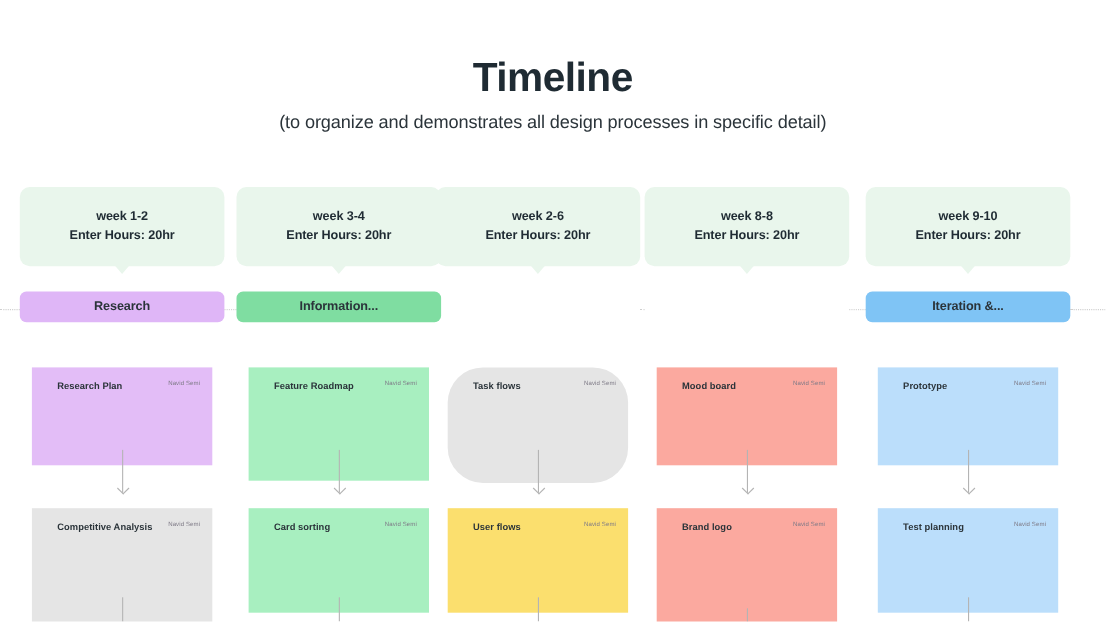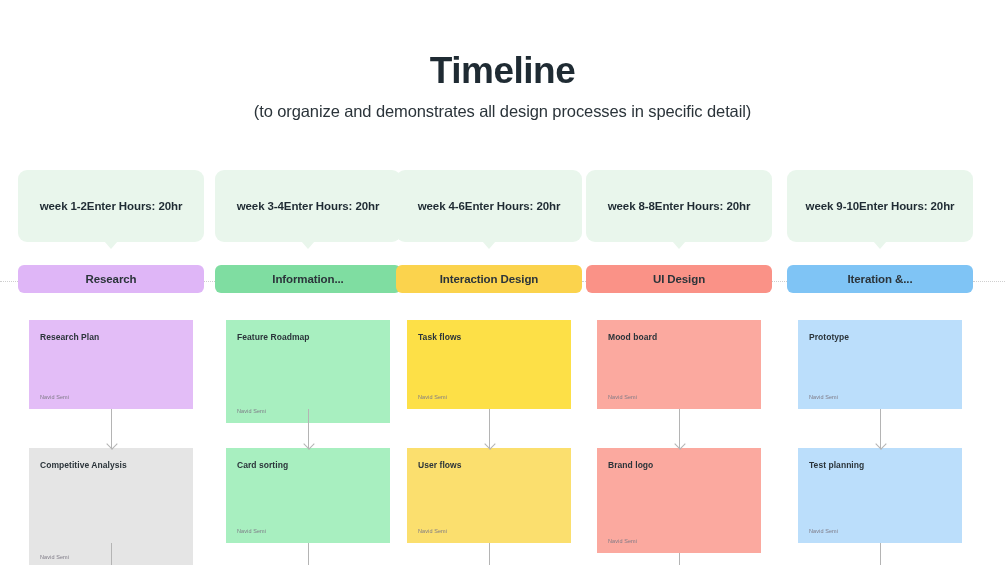--- a/index.html
+++ b/index.html
@@ -51,21 +51,21 @@
   }
 
   
   .week-card {
     position: relative;
     width: 100%;
     height: 72px;
     background: #e9f6ec;
     border-radius: 9px;
     display: flex;
-    flex-direction: row;
+    flex-direction: column;
     align-items: center;
     justify-content: center;
     box-sizing: border-box;
   }
   .week-card:after {
     content: "";
     position: absolute;
     bottom: -7px;
     left: 50%;
     margin-left: -7px;
@@ -114,24 +114,24 @@
     height: 0;
     border-top: 1px dotted #cfcfcf;
   }
 
   
   .note {
     position: absolute;
     left: 11px;
     width: 164px;
     box-sizing: border-box;
-    padding: 12px 11px 9px 11px;
+    padding: 12px 11px 9px 23px;
     display: flex;
-    flex-direction: column;
     justify-content: space-between;
+    margin-top: 14px;
   }
   .note-title {
     font-size: 8.5px;
     font-weight: 600;
     color: #2b343a;
     letter-spacing: 0.05px;
     line-height: 1.3;
   }
   .note-author {
     font-size: 5.5px;
@@ -204,45 +204,39 @@
       <div class="note" style="top: 278px; height: 95px; background: rgb(168, 239, 192);">
         <div class="note-title">Card sorting</div>
         <div class="note-author">Navid Semi</div>
       </div>
       <div class="arrow head" style="top: 239px; height: 39px;"></div>
       <div class="arrow" style="top: 373px; height: 22px;"></div>
     </div>
     <div class="pill-connector" style="left: 401px;"></div>
     <div class="column" style="left: 396px;">
       <div class="week-card">
-        <div class="week-line">week 4-6</div>
-        <div class="week-line">Enter Hours: 20hr</div>
-      </div>
-      <div class="pill" style="background: rgb(251, 211, 77);">
-        <span class="pill-label">Interaction Design</span>
-      </div>
-      <div class="note" style="top: 150px; height: 89px; background: #fde047;">
+        <div class="week-line">week 2-6</div>
+        <div class="week-line">Enter Hours: 20hr</div>
+      </div>
+      <div class="note" style="top: 150px; height: 105px; background: #e5e5e5; border-radius: 32px;">
         <div class="note-title">Task flows</div>
         <div class="note-author">Navid Semi</div>
       </div>
       <div class="note" style="top: 278px; height: 95px; background: rgb(251, 223, 110);">
         <div class="note-title">User flows</div>
         <div class="note-author">Navid Semi</div>
       </div>
       <div class="arrow head" style="top: 239px; height: 39px;"></div>
       <div class="arrow" style="top: 373px; height: 22px;"></div>
     </div>
     <div class="pill-connector" style="left: 582px; width: 4px;"></div>
     <div class="column" style="left: 586px;">
       <div class="week-card">
         <div class="week-line">week 8-8</div>
         <div class="week-line">Enter Hours: 20hr</div>
-      </div>
-      <div class="pill" style="background: rgb(250, 146, 135);">
-        <span class="pill-label">UI Design</span>
       </div>
       <div class="note" style="top: 150px; height: 89px; background: rgb(251, 169, 159);">
         <div class="note-title">Mood board</div>
         <div class="note-author">Navid Semi</div>
       </div>
       <div class="note" style="top: 278px; height: 105px; background: rgb(251, 169, 159);">
         <div class="note-title">Brand logo</div>
         <div class="note-author">Navid Semi</div>
       </div>
       <div class="arrow head" style="top: 239px; height: 39px;"></div>

